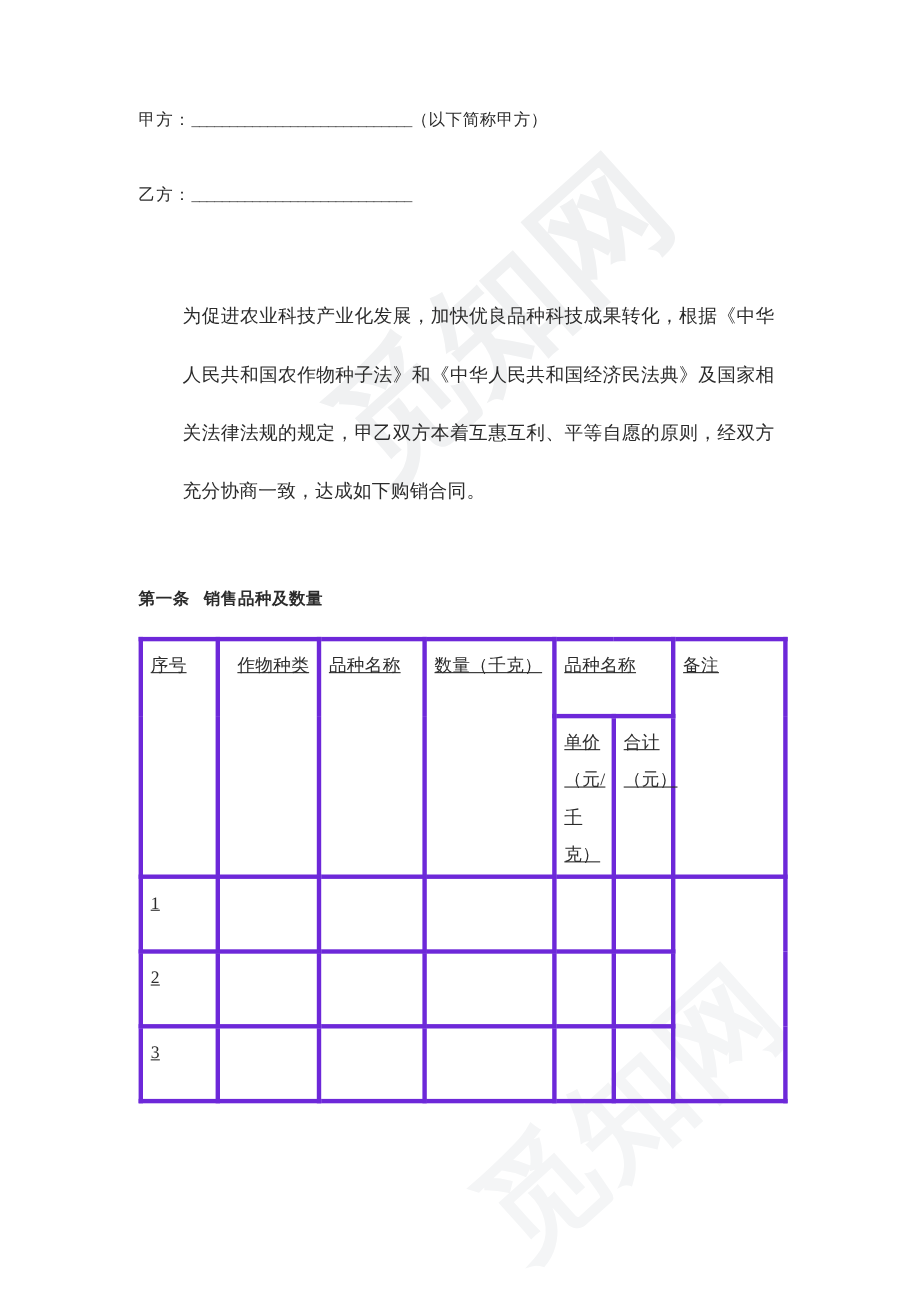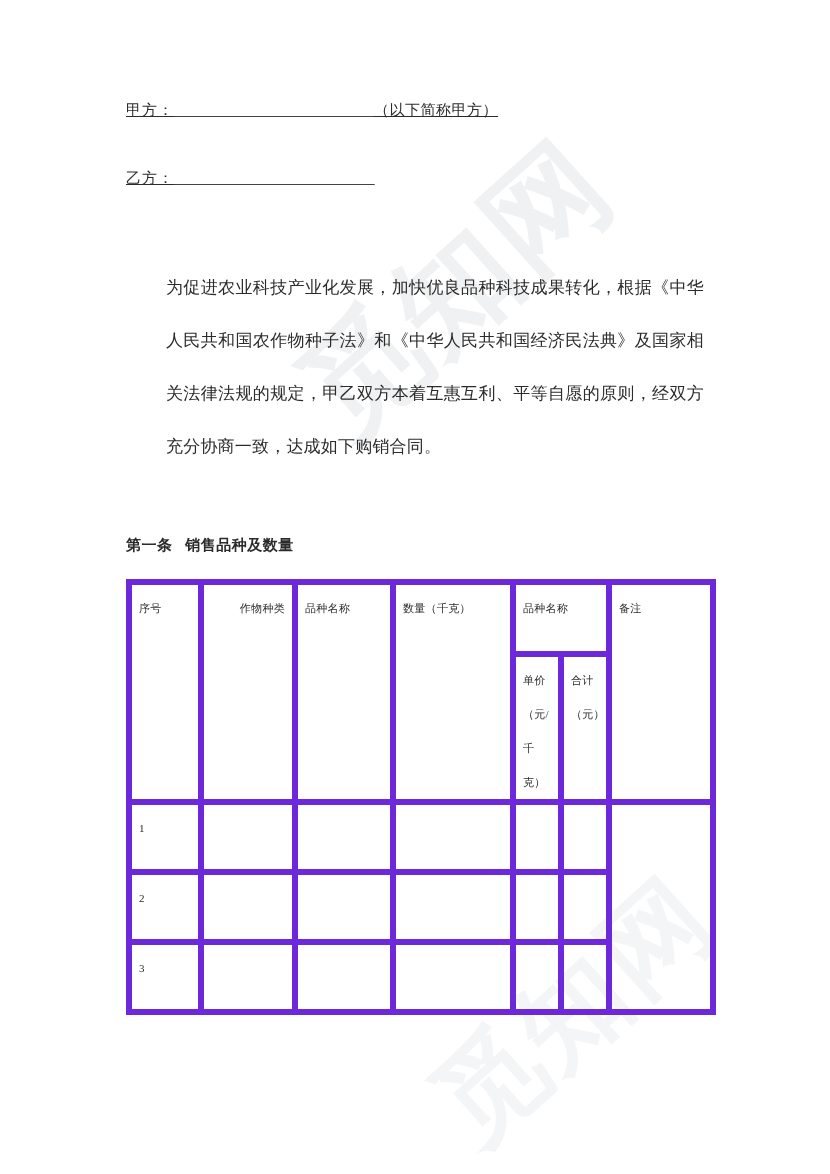--- a/index.html
+++ b/index.html
@@ -54,21 +54,20 @@
   
   .party-block {
     padding-top: 100px;
   }
   .party-line {
     font-size: 15px;
     line-height: 1.4;
     margin-bottom: 47px;
     white-space: nowrap;
     letter-spacing: 0.5px;
-    text-decoration: underline;
   }
   .party-label {
     letter-spacing: 1px;
   }
   .party-blank {
     letter-spacing: -0.6px;
     color: #4a4a4a;
   }
   .party-suffix {
     letter-spacing: 0.5px;
@@ -97,27 +96,28 @@
   
   .table-wrap {
     margin-top: 23px;
   }
   table.contract-table {
     border-collapse: collapse;
     width: 590px;
     table-layout: fixed;
   }
   table.contract-table td {
-    border: 6px solid #6d28d9;
-    font-size: 11px;
+    border: 4px solid #6d28d9;
+    font-size: 16px;
     line-height: 34px;
     vertical-align: top;
     padding: 6px 7px 0 7px;
     word-break: break-all;
     letter-spacing: 0.3px;
+    text-decoration: underline;
   }
   td.c-seq    { width: 52px;  }
   td.c-crop   { width: 74px; text-align: right;  }
   td.c-name   { width: 78px;  }
   td.c-qty    { width: 100px; }
   td.c-price  { width: 118px; border-radius: 28px; }
   td.c-total  { width: 84px;  }
   td.c-remark { width: 84px;  }
 
   td.head-tall   { height: 182px; }

